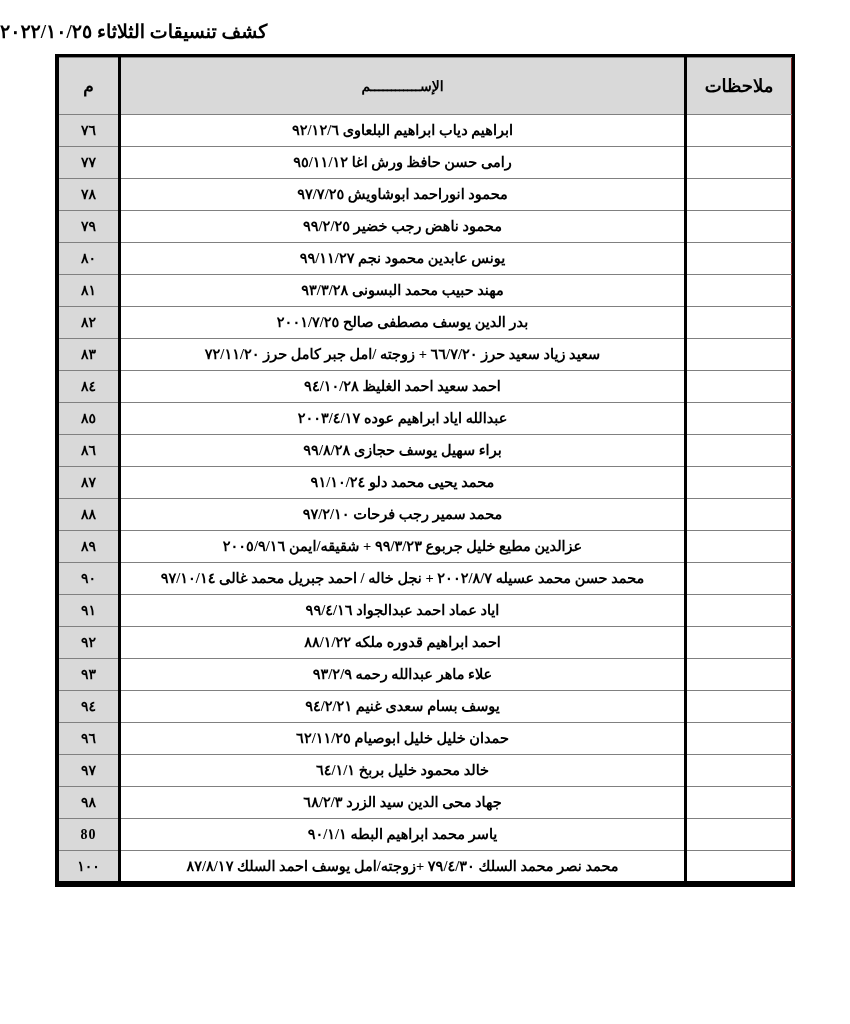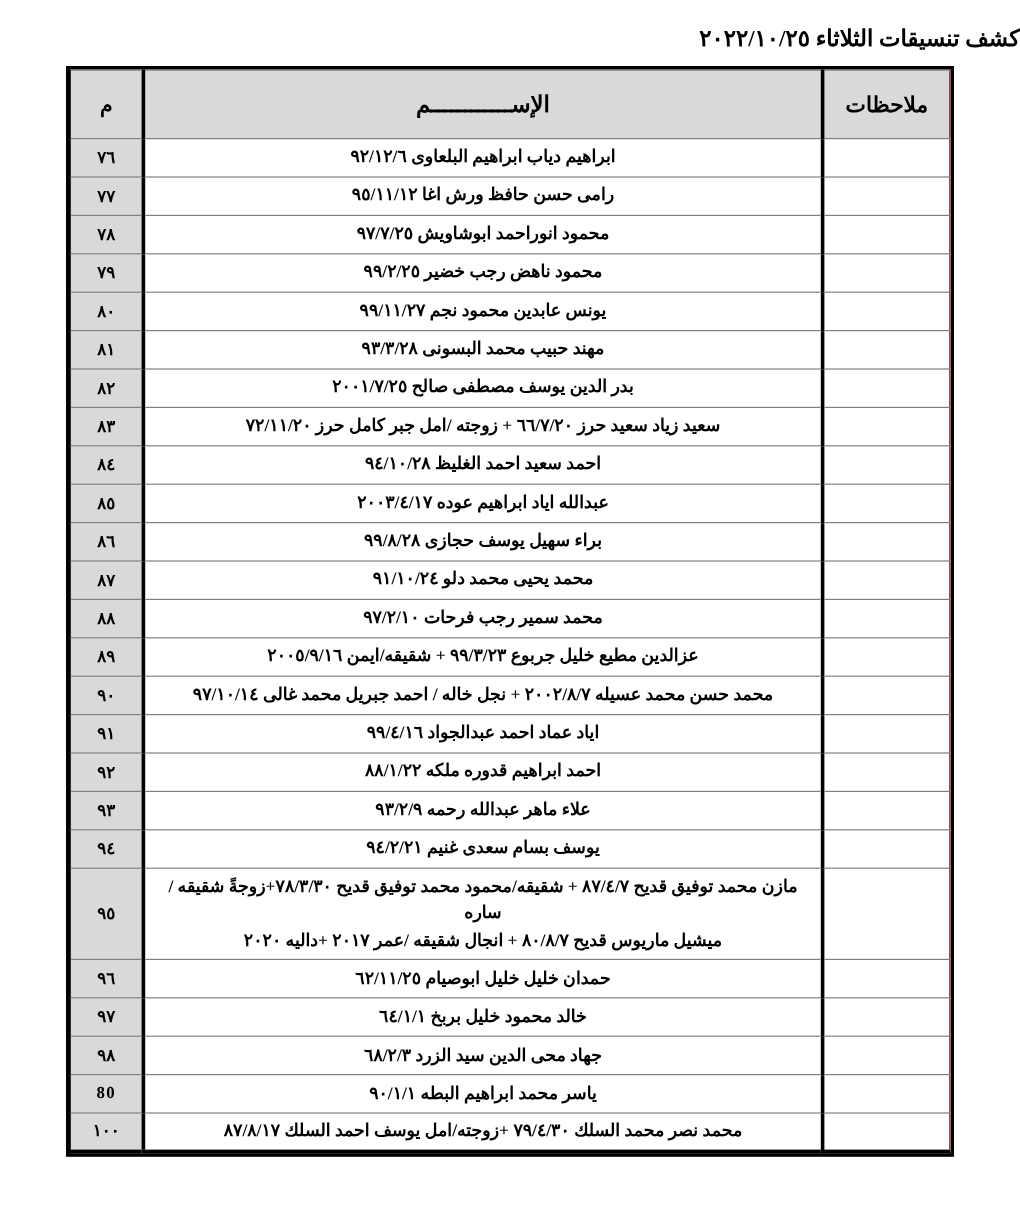--- a/index.html
+++ b/index.html
@@ -15,21 +15,21 @@
     overflow: hidden;
   }
   .page {
     width: 850px;
     height: 1024px;
     position: relative;
     background: #ffffff;
     box-sizing: border-box;
   }
   .doc-title {
-    text-align: right;
+    text-align: left;
     font-size: 19px;
     font-weight: bold;
     letter-spacing: 0.2px;
     padding-top: 20px;
     padding-bottom: 11px;
     direction: rtl;
   }
   .table-wrap {
     margin: 0 auto;
     width: 740px;
@@ -55,21 +55,21 @@
   thead th {
     background: #d9d9d9;
     font-size: 18px;
     font-weight: bold;
     height: 57px;
     vertical-align: middle;
     text-align: center;
     border-bottom: 3px solid #000;
   }
   thead th.h-num   { font-size: 17px; }
-  thead th.h-name  { font-size: 19px; letter-spacing: 0px; margin-left: 35px; }
+  thead th.h-name  { font-size: 14px; letter-spacing: 0px; margin-left: 35px; }
   thead th.h-notes { font-size: 18px; }
 
   
   thead th.h-num,
   tbody td.cell-num {
     border-right: 3px solid #000;
     border-left: 3px solid #000;
   }
   thead th.h-notes,
   tbody td.cell-notes {
@@ -216,26 +216,20 @@
           <tr>
             <td class="cell-notes"></td>
             <td class="cell-name">علاء ماهر عبدالله رحمه ٩٣/٢/٩</td>
             <td class="cell-num">٩٣</td>
           </tr>
           <tr>
             <td class="cell-notes"></td>
             <td class="cell-name">يوسف بسام سعدى غنيم ٩٤/٢/٢١</td>
             <td class="cell-num">٩٤</td>
           </tr>
-          <tr class="tall">
-            <td class="cell-notes"></td>
-            <td class="cell-name">مازن محمد توفيق قديح ٨٧/٤/٧ + شقيقه/محمود محمد توفيق قديح ٧٨/٣/٣٠+زوجةً شقيقه /ساره
-ميشيل ماريوس قديح ٨٠/٨/٧ + انجال شقيقه /عمر ٢٠١٧ +داليه ٢٠٢٠</td>
-            <td class="cell-num">٩٥</td>
-          </tr>
           <tr>
             <td class="cell-notes"></td>
             <td class="cell-name">حمدان خليل خليل ابوصيام ٦٢/١١/٢٥</td>
             <td class="cell-num">٩٦</td>
           </tr>
           <tr>
             <td class="cell-notes"></td>
             <td class="cell-name">خالد محمود خليل بربخ ٦٤/١/١</td>
             <td class="cell-num">٩٧</td>
           </tr>

